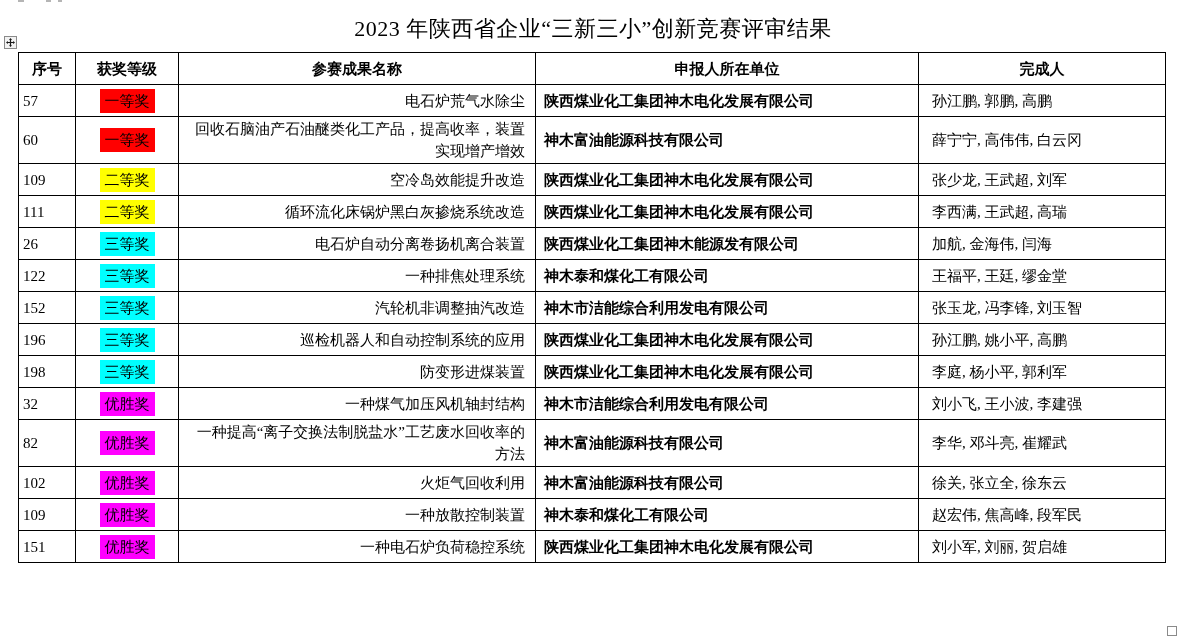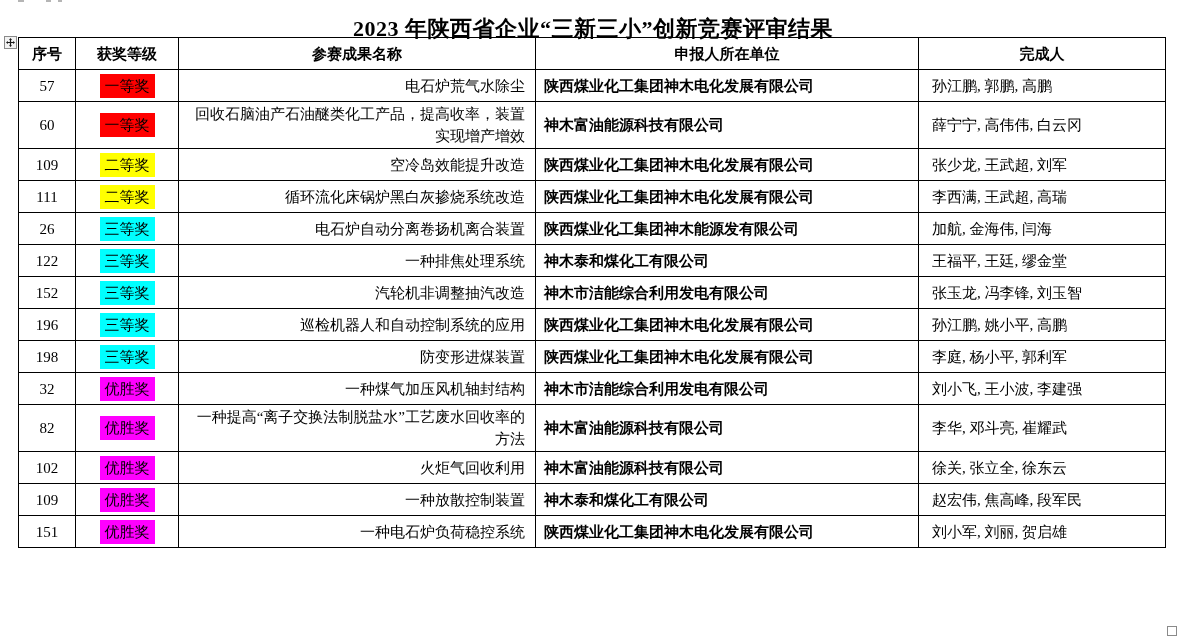--- a/index.html
+++ b/index.html
@@ -8,41 +8,41 @@
     font-family:"Liberation Serif","DejaVu Serif",serif;color:#000;
   }
   .top-artifacts{position:absolute;top:0;left:0;height:3px;}
   .top-artifacts span{position:absolute;top:0;height:2px;background:#b5b5b5;}
   .frag1{left:18px;width:6px;}
   .frag2{left:46px;width:5px;}
   .frag3{left:58px;width:4px;}
 
   .doc-title{
     position:absolute;top:14px;left:0;width:1186px;text-align:center;
-    font-size:22px;font-weight:bold;letter-spacing:0.5px;
+    font-size:22px;font-weight:normal;letter-spacing:0.5px;
   }
 
   .move-handle{
     position:absolute;left:4px;top:36px;width:13px;height:13px;
     border:1px solid #8a8a8a;background:#f2f2f2;box-sizing:border-box;
     display:flex;align-items:center;justify-content:center;cursor:move;
   }
   .move-handle svg{display:block;}
 
   table.results{
-    position:absolute;left:18px;top:37px;width:1147px;
+    position:absolute;left:18px;top:52px;width:1147px;
     border-collapse:collapse;table-layout:fixed;
   }
   .results th,.results td{
     border:1.5px solid #000;font-size:15px;vertical-align:middle;
     line-height:22px;overflow:hidden;
   }
   .results th{font-weight:bold;text-align:center;height:29px;padding:1px 2px;}
   .results td{height:29px;padding:1px 4px;}
-  td.c-serial{text-align:center;font-family:"Liberation Serif","DejaVu Serif",serif;}
+  td.c-serial{font-family:"Liberation Serif","DejaVu Serif",serif;}
   td.c-award{text-align:center;padding:1px 2px;}
   td.c-name{text-align:right;padding-left:8px;padding-right:10px;}
   td.c-org{text-align:left;padding-left:8px;padding-right:8px;font-weight:bold;}
   td.c-people{text-align:left;padding-left:13px;padding-right:6px;margin-left:44px;}
   .award-badge{display:inline-block;padding:1px 5px;color:#000;}
 
   .resize-handle{
     position:absolute;left:1167px;top:626px;width:8px;height:8px;
     border:1px solid #8a8a8a;background:#fff;box-sizing:content-box;cursor:nwse-resize;
   }

